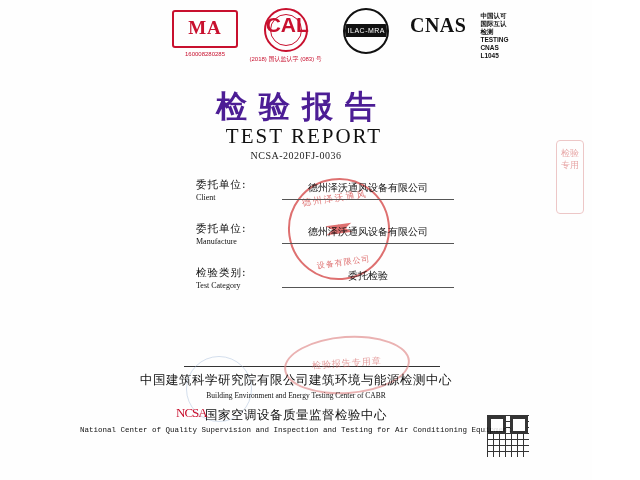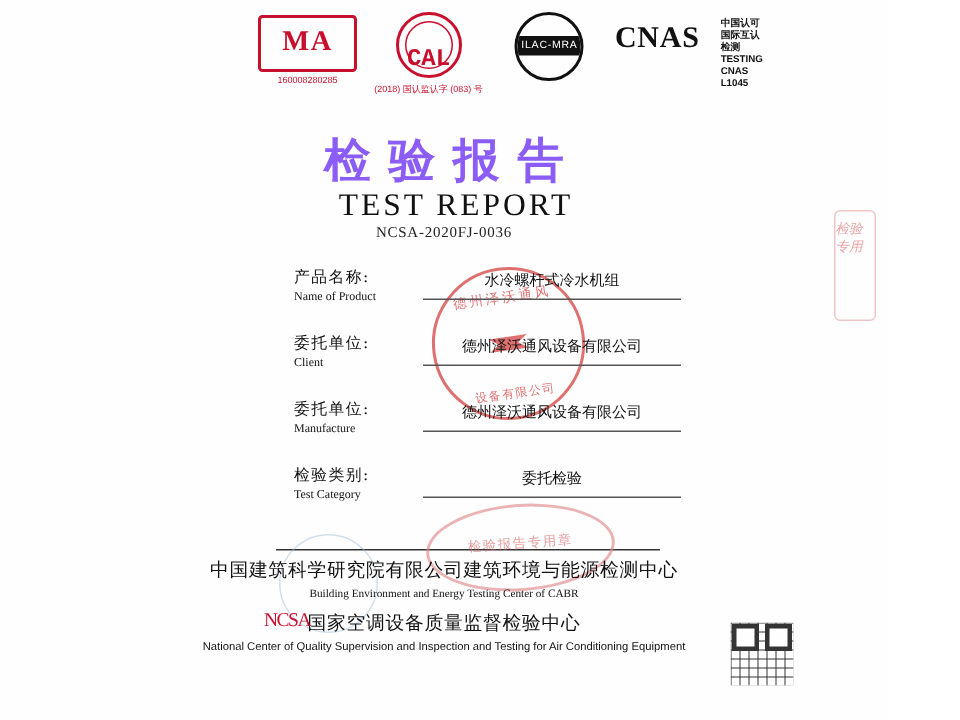--- a/index.html
+++ b/index.html
@@ -68,24 +68,24 @@
   }
   .logo-cal::before {
     content: "";
     position: absolute;
     left: 4px; top: 4px; right: 4px; bottom: 4px;
     border: 1px solid #c8102e;
     border-radius: 50%;
   }
   .logo-cal span {
     position: absolute;
-    left: 0; right: 0; top: 20px;
-    font-size: 16px;
+    left: 0; right: 0; top: 3px;
+    font-size: 21px;
     font-weight: bold;
-    font-family: Liberation Mono, monospace;
+    font-family: Liberation Sans, sans-serif;
   }
   .logo-ilac {
     width: 42px;
     height: 42px;
     margin: 0 auto;
     border: 2px solid #111;
     border-radius: 50%;
     position: relative;
     color: #111;
     overflow: hidden;
@@ -126,21 +126,21 @@
   
   .title-cn {
     position: absolute;
     top: 86px;
     left: 0; right: 0;
     text-align: center;
     font-size: 31px;
     letter-spacing: 12px;
     font-weight: bold;
     text-indent: 12px;
-    color: #8b5cf6;
+    color: #4c1d95;
     font-family: "DejaVu Serif", serif;
   }
   .title-en {
     position: absolute;
     top: 124px;
     left: 16px; right: 0;
     text-align: center;
     font-size: 21px;
     letter-spacing: 2px;
     color: #111;
@@ -231,21 +231,21 @@
   .f-cn2 {
     font-size: 12.5px;
     letter-spacing: 0.5px;
     color: #111;
     font-family: Liberation Serif, serif;
     margin-top: 7px;
   }
   .f-en2 {
     font-size: 7.5px;
     color: #111;
-    font-family: Liberation Sans, sans-serif;
+    font-family: Liberation Mono, monospace;
     margin-top: 2px;
   }
   .ncsa-mark {
     position: absolute;
     left: 176px;
     top: 405px;
     font-size: 13px;
     color: #c8102e;
     font-weight: normal;
     font-family: "Liberation Serif", serif;
@@ -327,22 +327,22 @@
     top: 140px;
     width: 26px;
     height: 66px;
     border: 1.5px solid #e3a3a3;
     border-radius: 4px;
     opacity: 0.6;
     color: #d86b6b;
     font-size: 9px;
     line-height: 12px;
     padding-top: 6px;
-    font-family: "DejaVu Serif", serif;
-    font-style: italic;
+    text-align: center;
+    font-family: "DejaVu Serif", serif;
   }
   .seal-blue {
     position: absolute;
     left: 186px;
     top: 356px;
     width: 64px;
     height: 64px;
     border: 1.5px solid #9fb8d8;
     border-radius: 50%;
     opacity: 0.45;
@@ -418,27 +418,20 @@
   <div class="seal-side">检验专用</div>
 
   <div class="seal-main">
     <div class="seal-text-top">德州泽沃通风</div>
     <div class="seal-star2"></div>
     <div class="seal-text-bottom">设备有限公司</div>
   </div>
 
   <div class="fields">
 
-    <div class="field-row">
-      <div class="field-label">
-        <div class="label-cn">产品名称:</div>
-        <div class="label-en">Name of Product</div>
-      </div>
-      <div class="field-value">水冷螺杆式冷水机组</div>
-    </div>
 
     <div class="field-row">
       <div class="field-label">
         <div class="label-cn">委托单位:</div>
         <div class="label-en">Client</div>
       </div>
       <div class="field-value">德州泽沃通风设备有限公司</div>
     </div>
 
     <div class="field-row">

